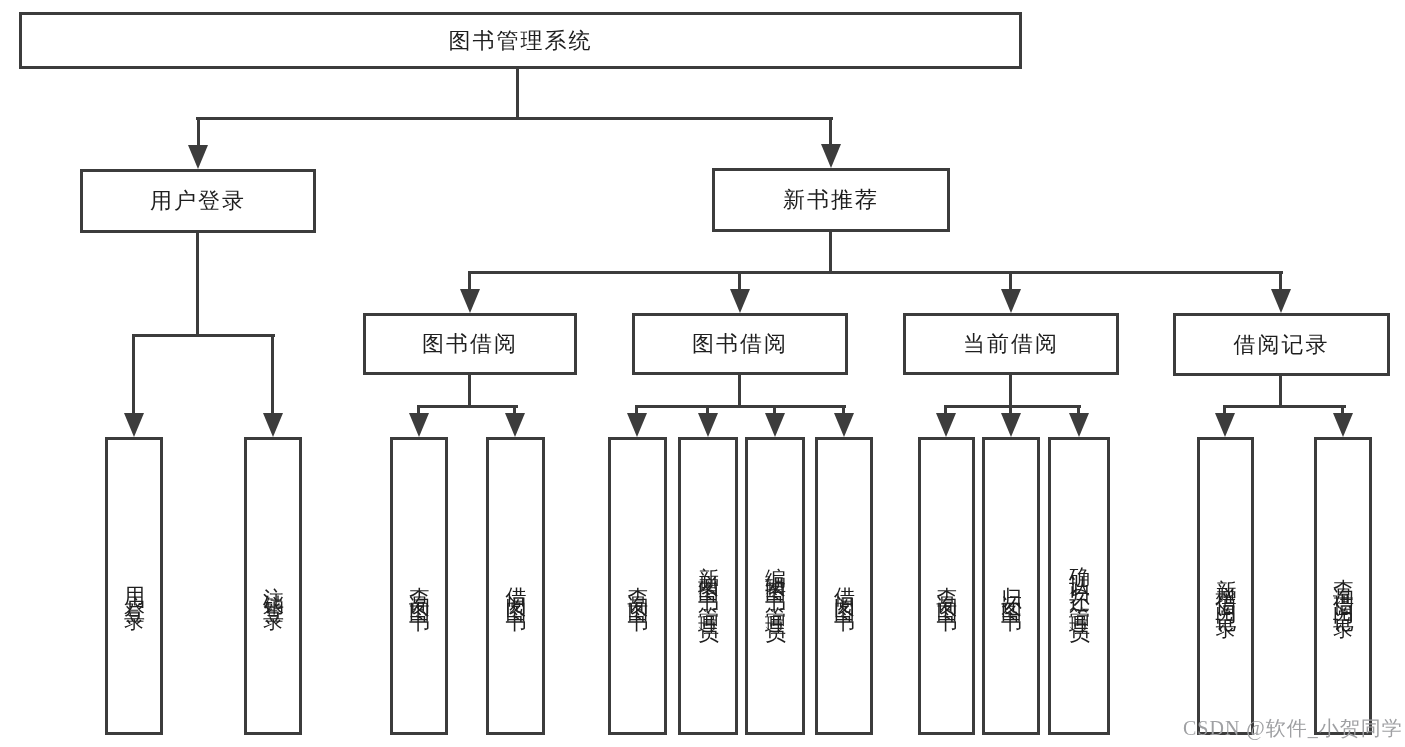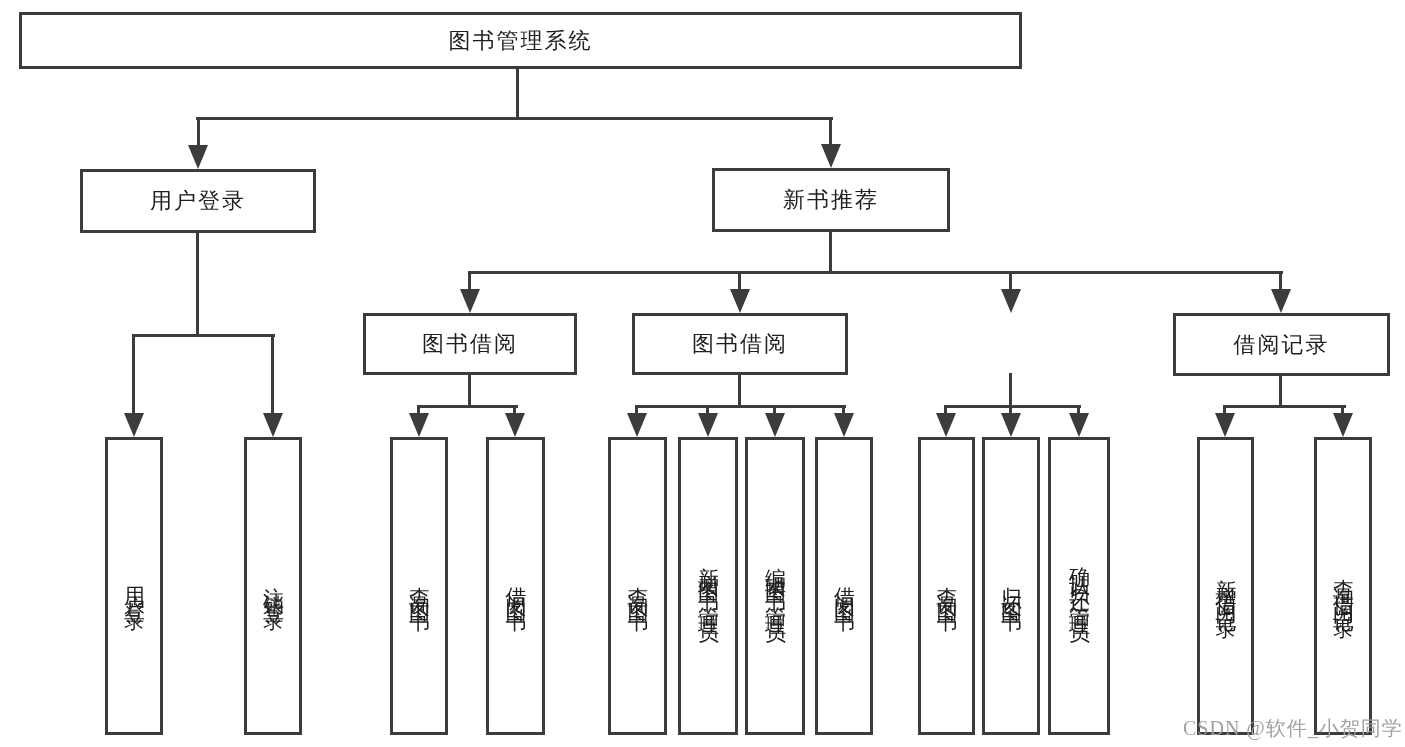--- a/index.html
+++ b/index.html
@@ -128,20 +128,23 @@
   <div class="box h" style="left:712px;top:168px;width:238px;height:64px">
     <span>新书推荐</span>
   </div>
 
   <div class="box h" style="left:363px;top:313px;width:214px;height:62px">
     <span>图书借阅</span>
   </div>
   <div class="box h" style="left:632px;top:313px;width:216px;height:62px">
     <span>图书借阅</span>
   </div>
+  <div class="box h" style="left:903px;top:313px;width:216px;height:62px">
+    <span>当前借阅</span>
+  </div>
   <div class="box h" style="left:1173px;top:313px;width:217px;height:63px">
     <span>借阅记录</span>
   </div>
 
   <div class="box v" style="left:105px;top:437px;width:58px;height:298px">
     <span>用户登录</span>
   </div>
   <div class="box v" style="left:244px;top:437px;width:58px;height:298px">
     <span>注销登录</span>
   </div>

